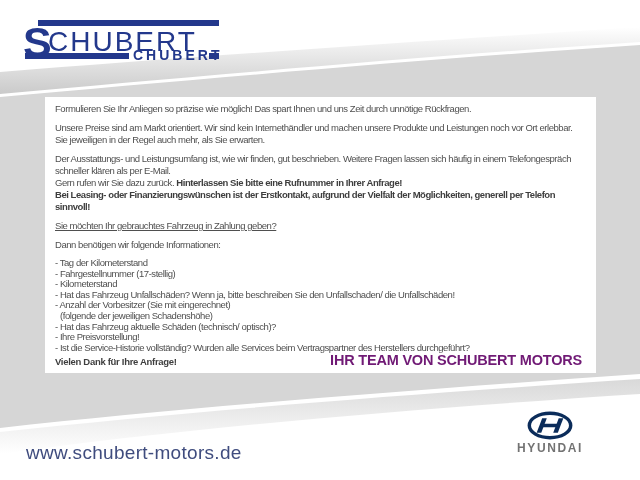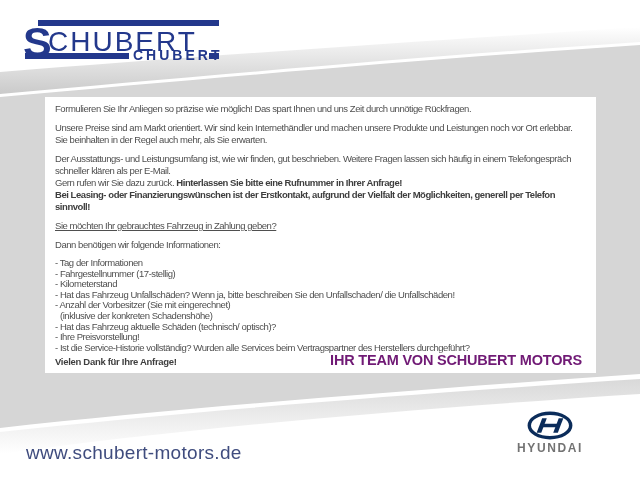--- a/index.html
+++ b/index.html
@@ -72,45 +72,45 @@
   </div>
 
   <div class="panel">
 
     <div class="para">
       <div class="line">Formulieren Sie Ihr Anliegen so präzise wie möglich! Das spart Ihnen und uns Zeit durch unnötige Rückfragen.</div>
     </div>
 
     <div class="para">
       <div class="line">Unsere Preise sind am Markt orientiert. Wir sind kein Internethändler und machen unsere Produkte und Leistungen noch vor Ort erlebbar.</div>
-      <div class="line">Sie beinhalten in der Regel auch mehr, als Sie erwarten.</div>
+      <div class="line">Sie jeweiligen in der Regel auch mehr, als Sie erwarten.</div>
     </div>
 
     <div class="para">
       <div class="line">Der Ausstattungs- und Leistungsumfang ist, wie wir finden, gut beschrieben. Weitere Fragen lassen sich häufig in einem Telefongespräch</div>
       <div class="line">schneller klären als per E-Mail.</div>
       <div class="line"><span>Gern rufen wir Sie dazu zurück. </span><span class="b">Hinterlassen Sie bitte eine Rufnummer in Ihrer Anfrage!</span></div>
       <div class="line b">Bei Leasing- oder Finanzierungswünschen ist der Erstkontakt, aufgrund der Vielfalt der Möglichkeiten, generell per Telefon sinnvoll!</div>
     </div>
 
     <div class="para">
       <div class="line underline">Sie möchten Ihr gebrauchtes Fahrzeug in Zahlung geben?</div>
     </div>
 
     <div class="para">
       <div class="line">Dann benötigen wir folgende Informationen:</div>
     </div>
 
     <div class="para list">
-      <div class="line">- Tag der Informationen</div>
+      <div class="line">- Tag der Kilometerstand</div>
       <div class="line">- Fahrgestellnummer (17-stellig)</div>
       <div class="line">- Kilometerstand</div>
       <div class="line">- Hat das Fahrzeug Unfallschäden? Wenn ja, bitte beschreiben Sie den Unfallschaden/ die Unfallschäden!</div>
       <div class="line">- Anzahl der Vorbesitzer (Sie mit eingerechnet)</div>
-      <div class="line indent">(inklusive der konkreten Schadenshöhe)</div>
+      <div class="line indent">(folgende der jeweiligen Schadenshöhe)</div>
       <div class="line">- Hat das Fahrzeug aktuelle Schäden (technisch/ optisch)?</div>
       <div class="line">- Ihre Preisvorstellung!</div>
       <div class="line">- Ist die Service-Historie vollständig? Wurden alle Services beim Vertragspartner des Herstellers durchgeführt?</div>
     </div>
 
     <div class="panel-bottom">
       <span class="thanks">Vielen Dank für Ihre Anfrage!</span>
       <span class="team">IHR TEAM VON SCHUBERT MOTORS</span>
     </div>
   </div>

